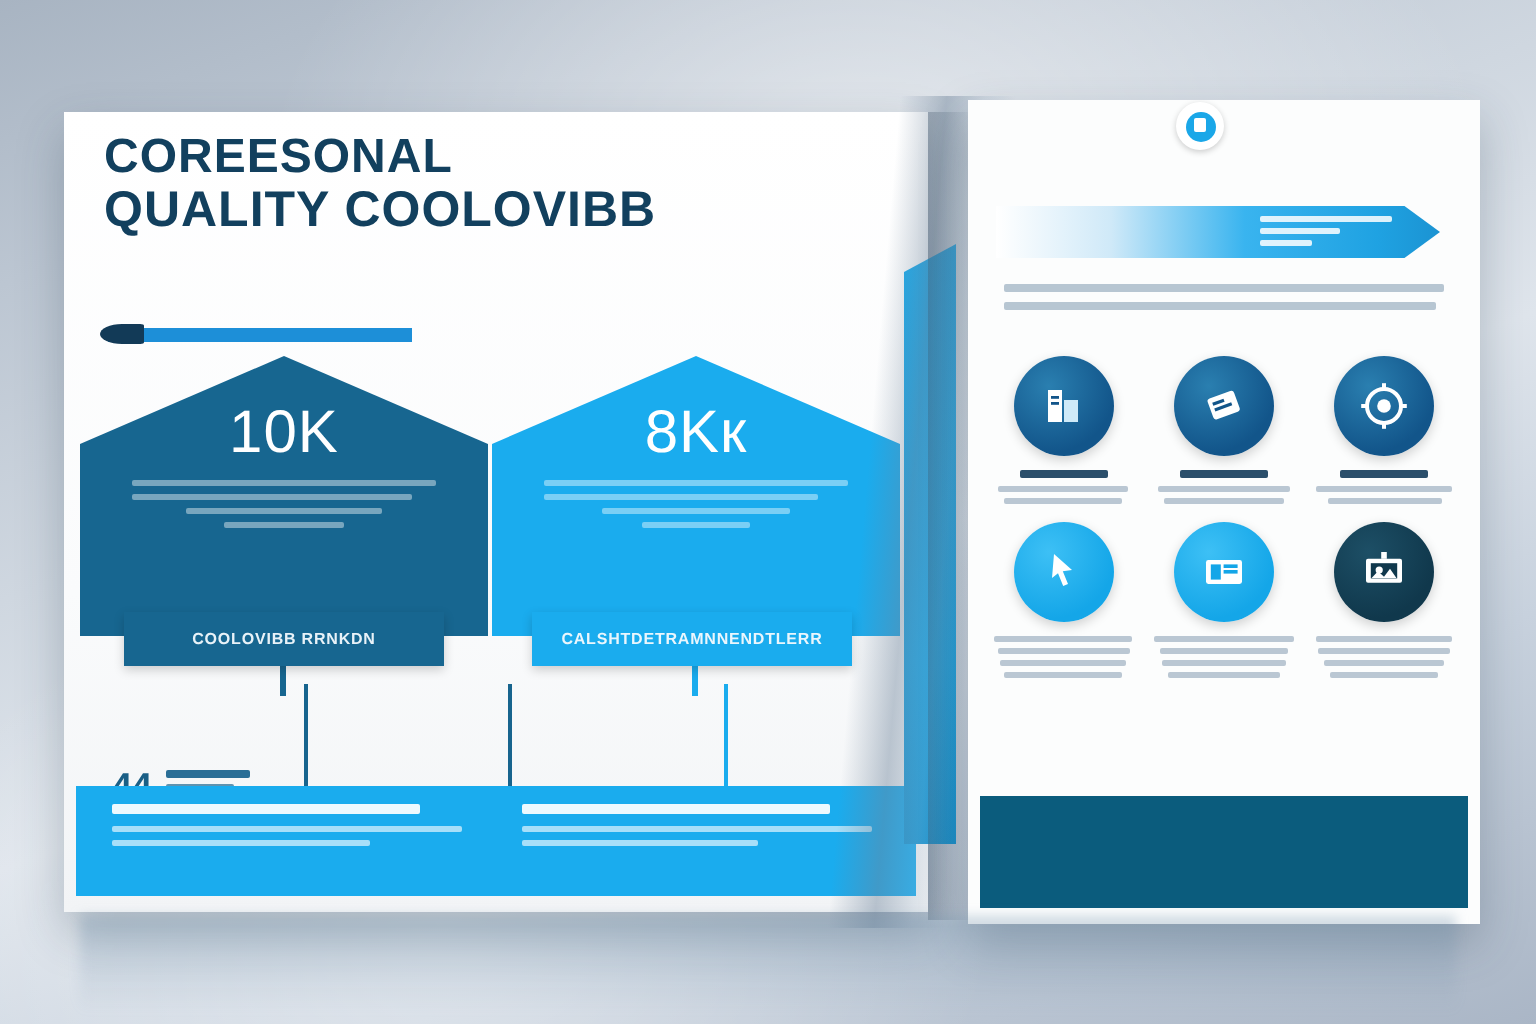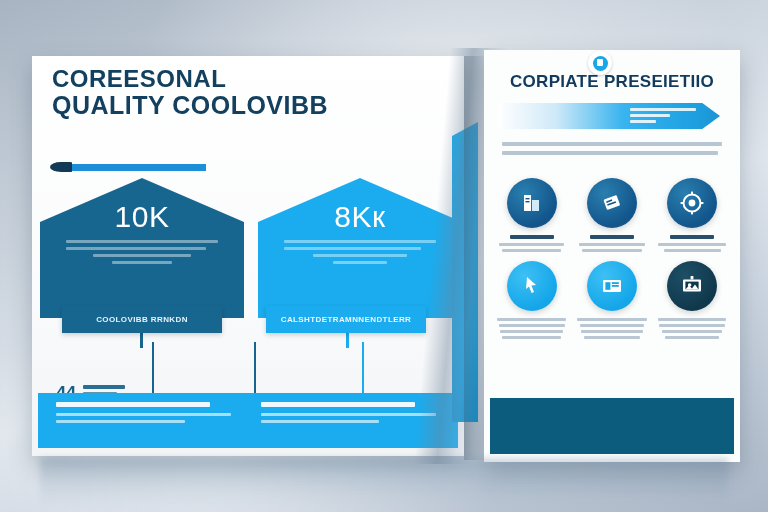--- a/index.html
+++ b/index.html
@@ -42,21 +42,21 @@
   .title-l2 { font-size: 25px; }
   .title-rule { position: absolute; left: 22px; top: 108px; width: 152px; height: 7px; background: #1d8fd8; }
   .title-rule-cap { position: absolute; left: 18px; top: 106px; width: 22px; height: 10px; background: #123a57; border-radius: 60% 10% 10% 60%; }
 
   
   .chev {
     position: absolute; top: 122px; width: 204px; height: 140px;
     clip-path: polygon(0 44px, 50% 0, 100% 44px, 100% 100%, 0 100%);
   }
   .chev-left  { left: 8px;  background: #176690; }
-  .chev-right { left: 214px; background: #1aacee; margin-left: 12px; }
+  .chev-right { left: 214px; background: #1aacee; }
   .chev .bignum {
     position: absolute; top: 22px; left: 0; right: 0; text-align: center;
     color: #fff; font-size: 30px; font-weight: normal; letter-spacing: .5px;
   }
   .chev .lines { position: absolute; top: 62px; left: 26px; right: 26px; }
   .lnw { height: 3px; background: rgba(255,255,255,.42); margin-bottom: 4px; border-radius: 1px; }
   .lnw.c { margin-left: auto; margin-right: auto; }
 
   .stem { position: absolute; top: 236px; width: 3px; height: 56px; background: #176690; }
   .stem-l { left: 108px; }
@@ -254,21 +254,20 @@
         <div class="foot-b" style="width:66%"></div>
       </div>
     </div>
   </div>
 
   <div class="spine-blue"></div>
   <div class="spine"></div>
   <div class="spine-shadow"></div>
 
   <div class="page-right">
-    <div class="rp-title">CORPIATE PRESEIETIIO</div>
 
     <div class="ribbon">
       <div class="ribbon-lines">
         <div class="rb-l"></div>
           <div class="rb-l s"></div>
           <div class="rb-l s" style="width:40%"></div>
       </div>
     </div>
     <div class="ribbon-badge">
       <div class="dot"></div>

